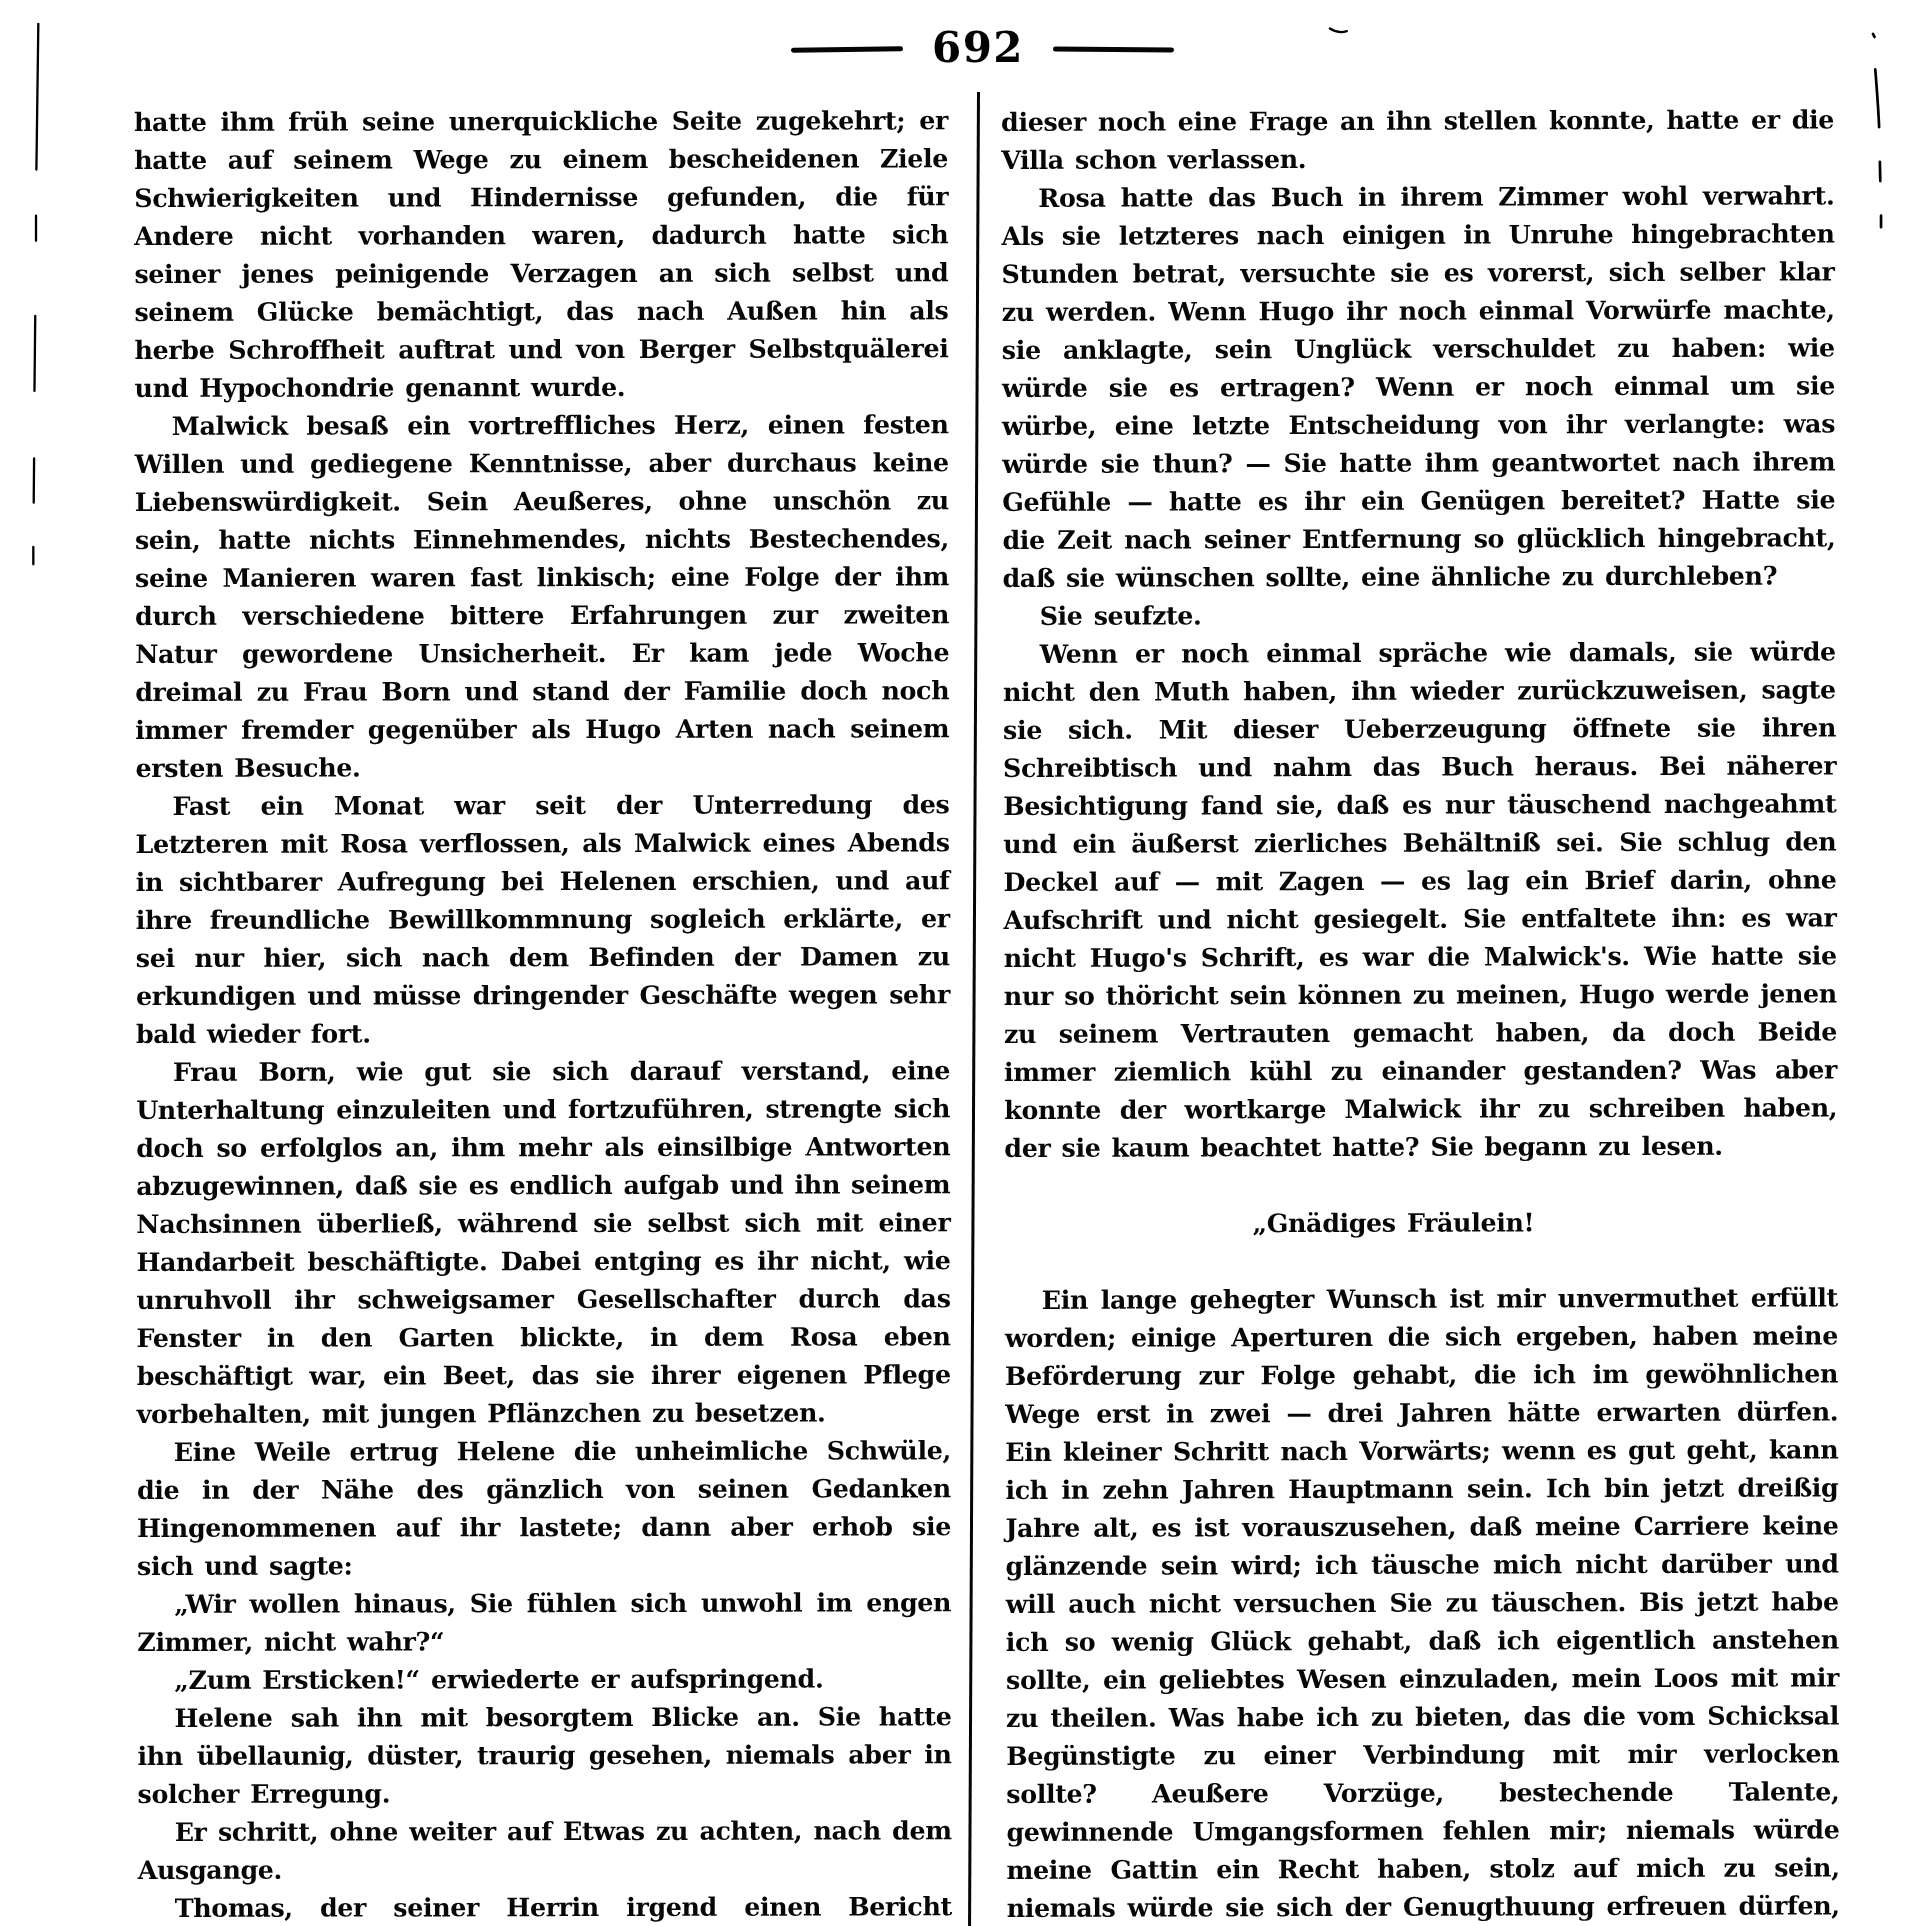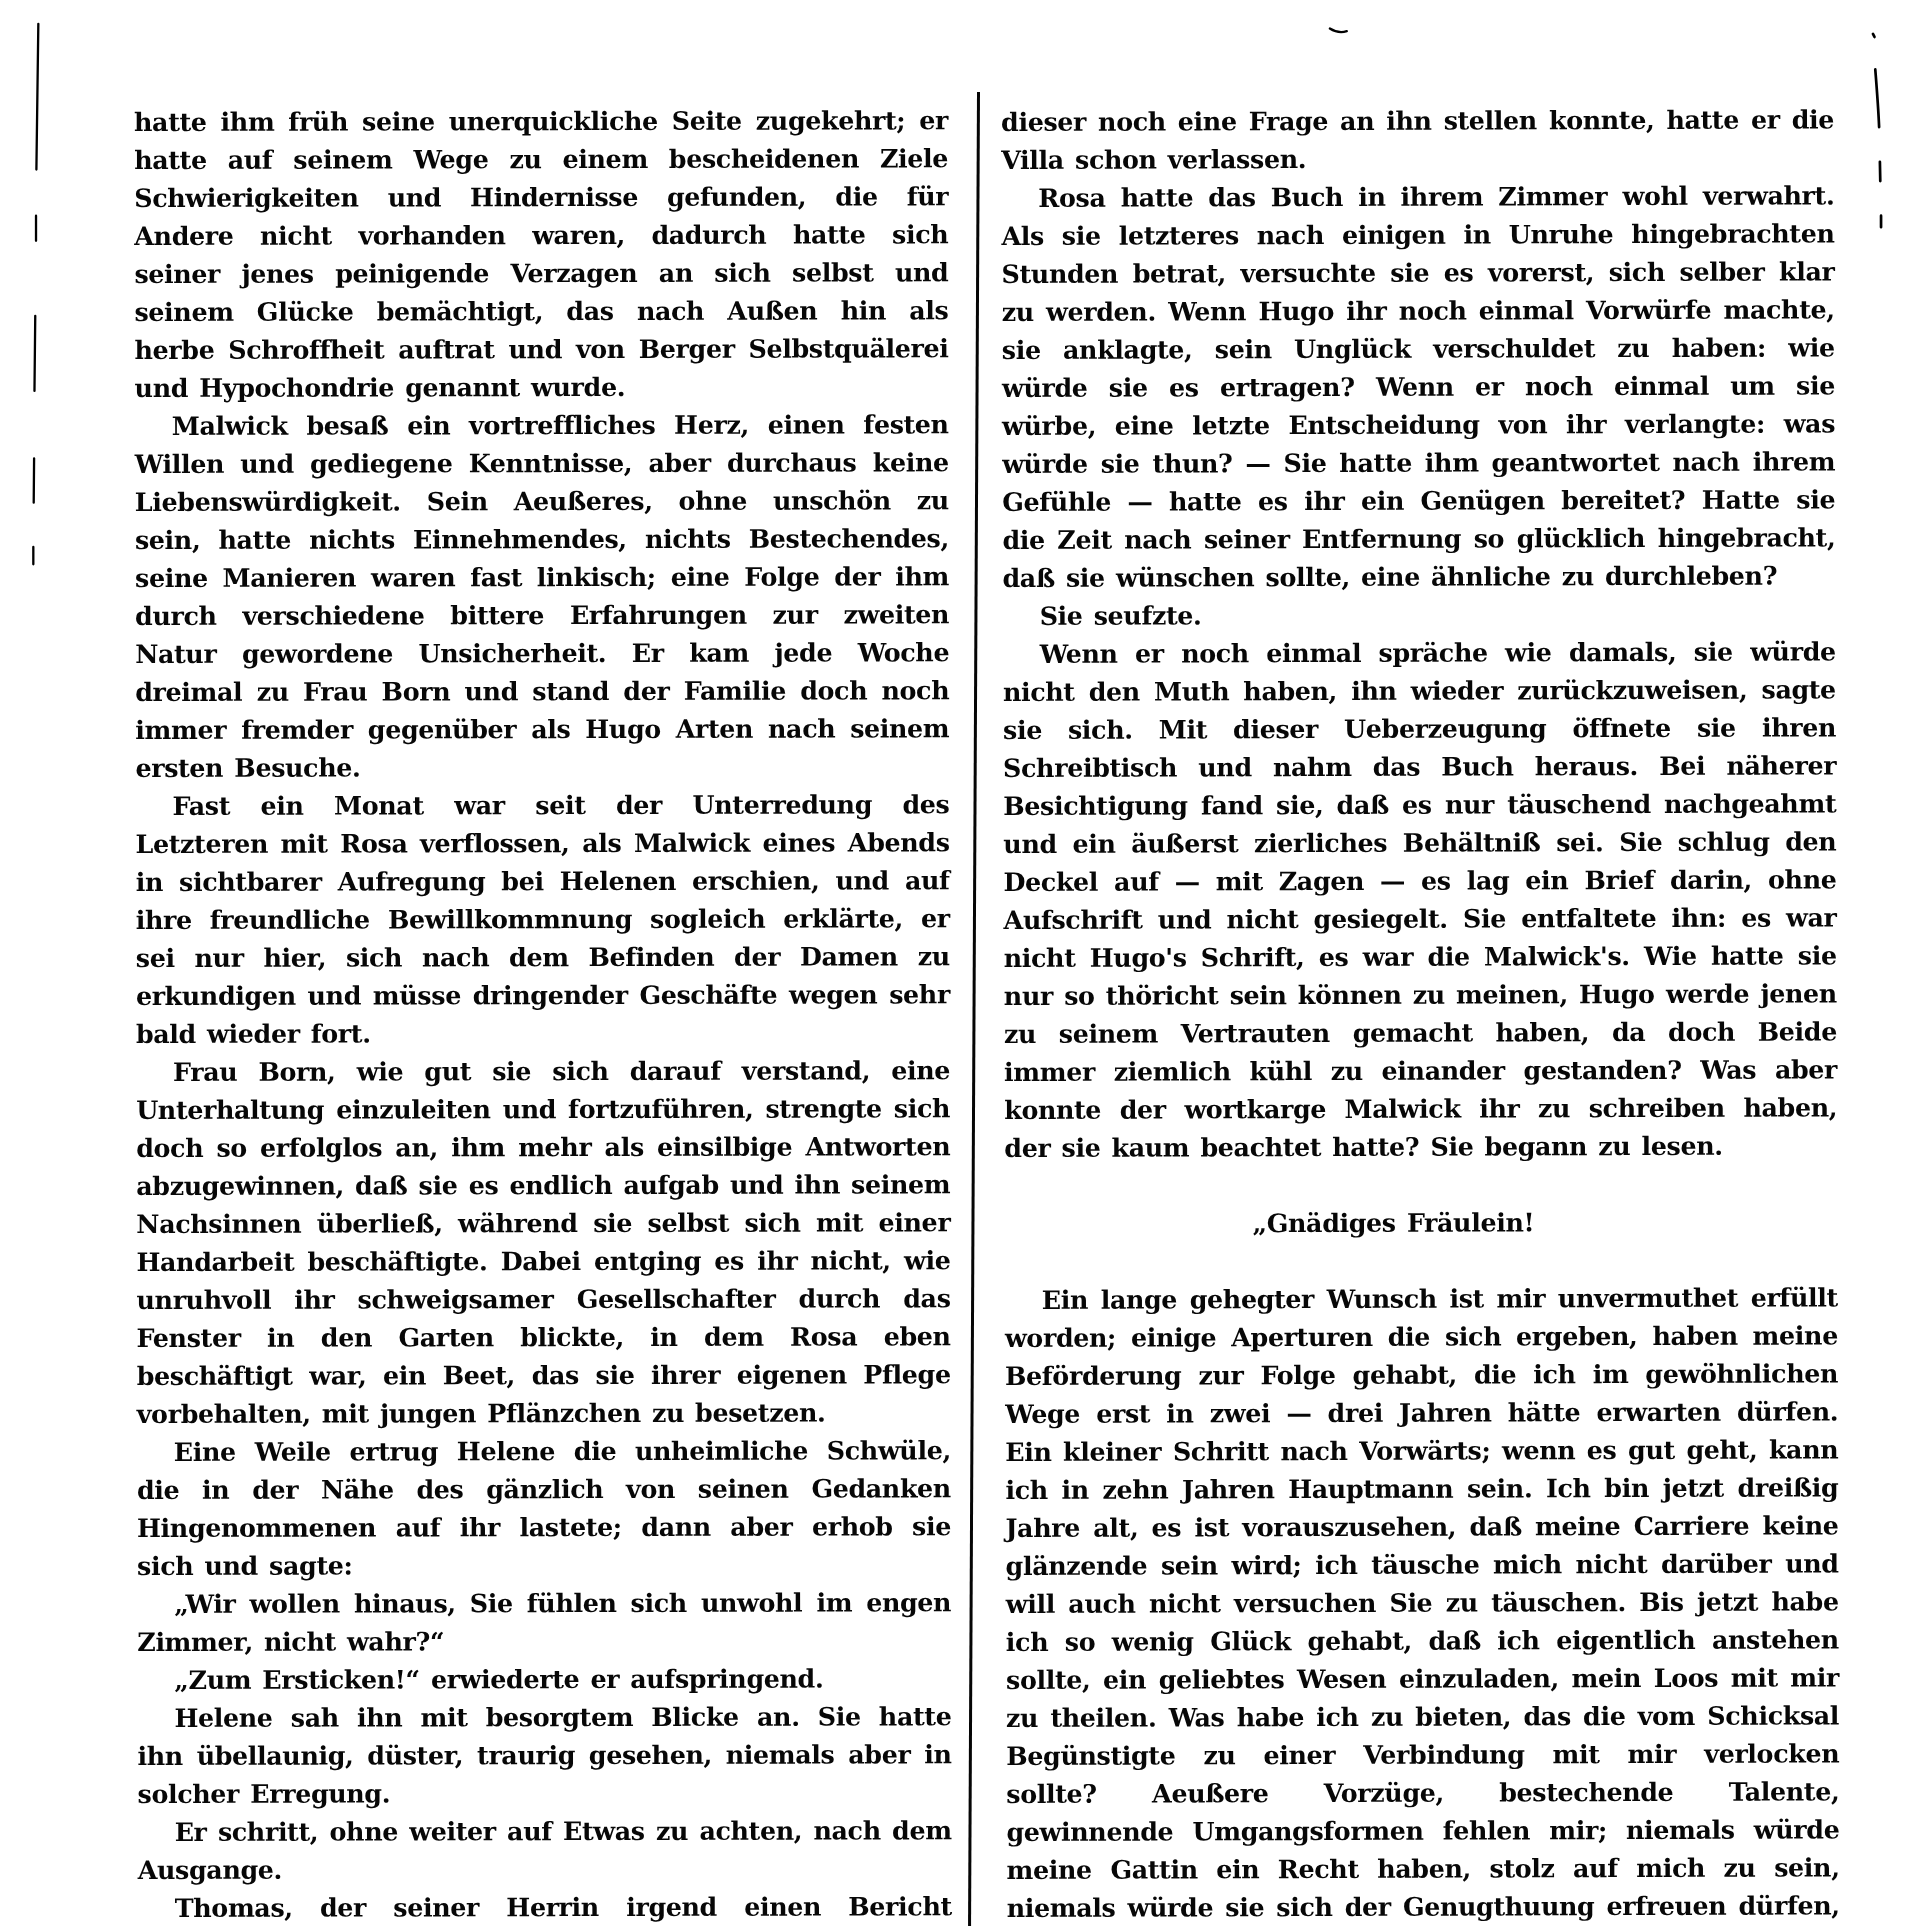--- a/index.html
+++ b/index.html
@@ -45,20 +45,25 @@
     margin-top:38px;margin-bottom:38px;
   }
   
   .artifacts{position:absolute;left:0;top:0;width:1924px;height:2714px;pointer-events:none;}
 </style>
 </head>
 <body>
 
 <div class="page">
 
+  <header class="page-header">
+    <span class="rule rule-left"></span>
+    <span class="page-number">692</span>
+    <span class="rule rule-right"></span>
+  </header>
 
   <div class="divider"></div>
 
   <section class="col col-left">
       <p class="flush">hatte ihm früh seine unerquickliche Seite zugekehrt; er hatte auf seinem Wege zu einem bescheidenen Ziele Schwierigkeiten und Hindernisse gefunden, die für Andere nicht vorhanden waren, dadurch hatte sich seiner jenes peinigende Verzagen an sich selbst und seinem Glücke bemächtigt, das nach Außen hin als herbe Schroffheit auftrat und von Berger Selbstquälerei und Hypochondrie genannt wurde.</p>
       <p class="indent">Malwick besaß ein vortreffliches Herz, einen festen Willen und gediegene Kenntnisse, aber durchaus keine Liebenswürdigkeit. Sein Aeußeres, ohne unschön zu sein, hatte nichts Einnehmendes, nichts Bestechendes, seine Manieren waren fast linkisch; eine Folge der ihm durch verschiedene bittere Erfahrungen zur zweiten Natur gewordene Unsicherheit. Er kam jede Woche dreimal zu Frau Born und stand der Familie doch noch immer fremder gegenüber als Hugo Arten nach seinem ersten Besuche.</p>
       <p class="indent">Fast ein Monat war seit der Unterredung des Letzteren mit Rosa verflossen, als Malwick eines Abends in sichtbarer Aufregung bei Helenen erschien, und auf ihre freundliche Bewillkommnung sogleich erklärte, er sei nur hier, sich nach dem Befinden der Damen zu erkundigen und müsse dringender Geschäfte wegen sehr bald wieder fort.</p>
       <p class="indent">Frau Born, wie gut sie sich darauf verstand, eine Unterhaltung einzuleiten und fortzuführen, strengte sich doch so erfolglos an, ihm mehr als einsilbige Antworten abzugewinnen, daß sie es endlich aufgab und ihn seinem Nachsinnen überließ, während sie selbst sich mit einer Handarbeit beschäftigte. Dabei entging es ihr nicht, wie unruhvoll ihr schweigsamer Gesellschafter durch das Fenster in den Garten blickte, in dem Rosa eben beschäftigt war, ein Beet, das sie ihrer eigenen Pflege vorbehalten, mit jungen Pflänzchen zu besetzen.</p>
       <p class="indent">Eine Weile ertrug Helene die unheimliche Schwüle, die in der Nähe des gänzlich von seinen Gedanken Hingenommenen auf ihr lastete; dann aber erhob sie sich und sagte:</p>
       <p class="indent">„Wir wollen hinaus, Sie fühlen sich unwohl im engen Zimmer, nicht wahr?“</p>

